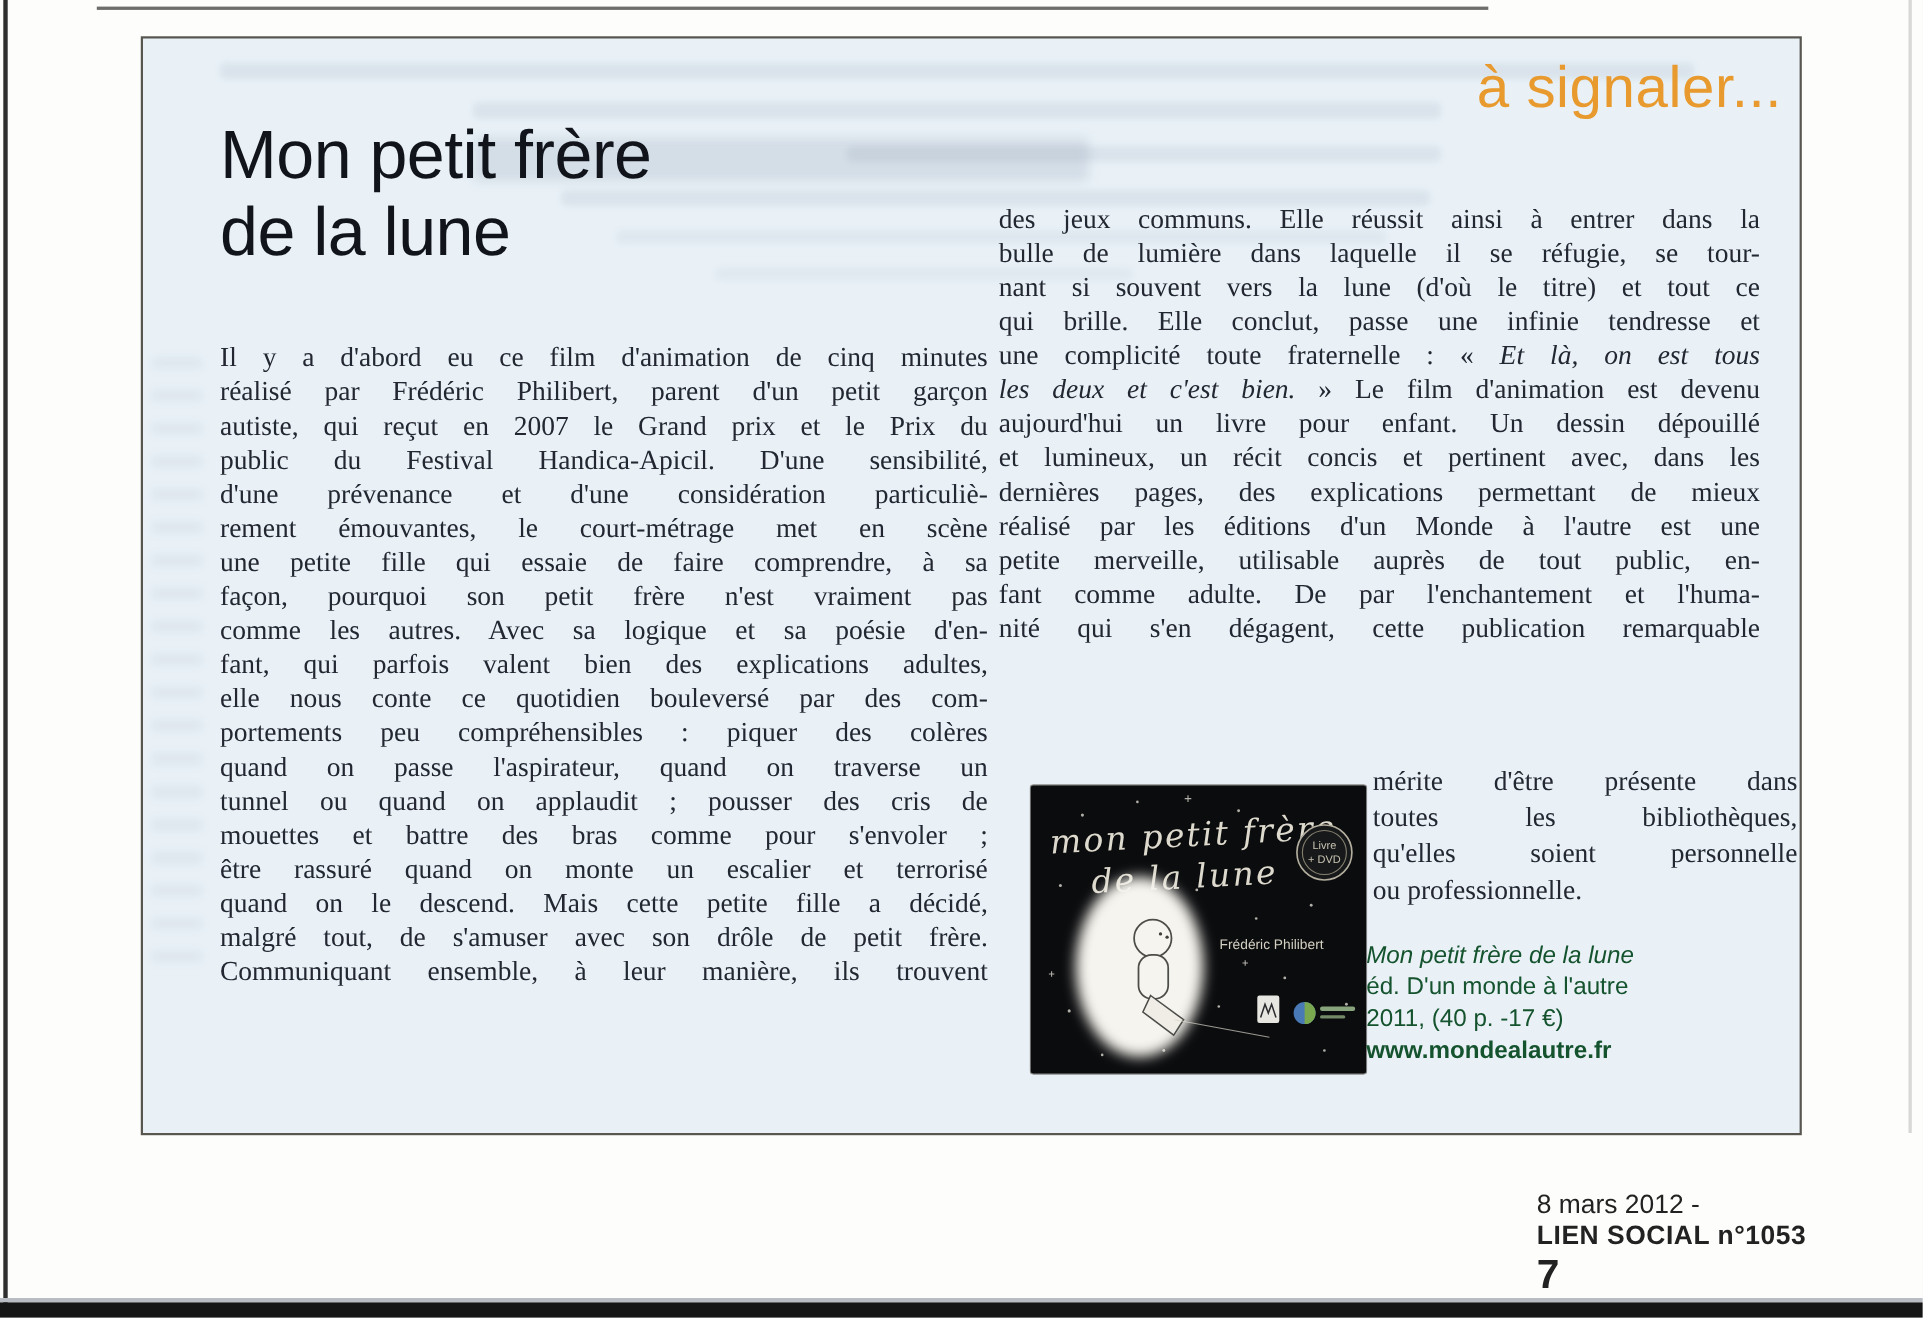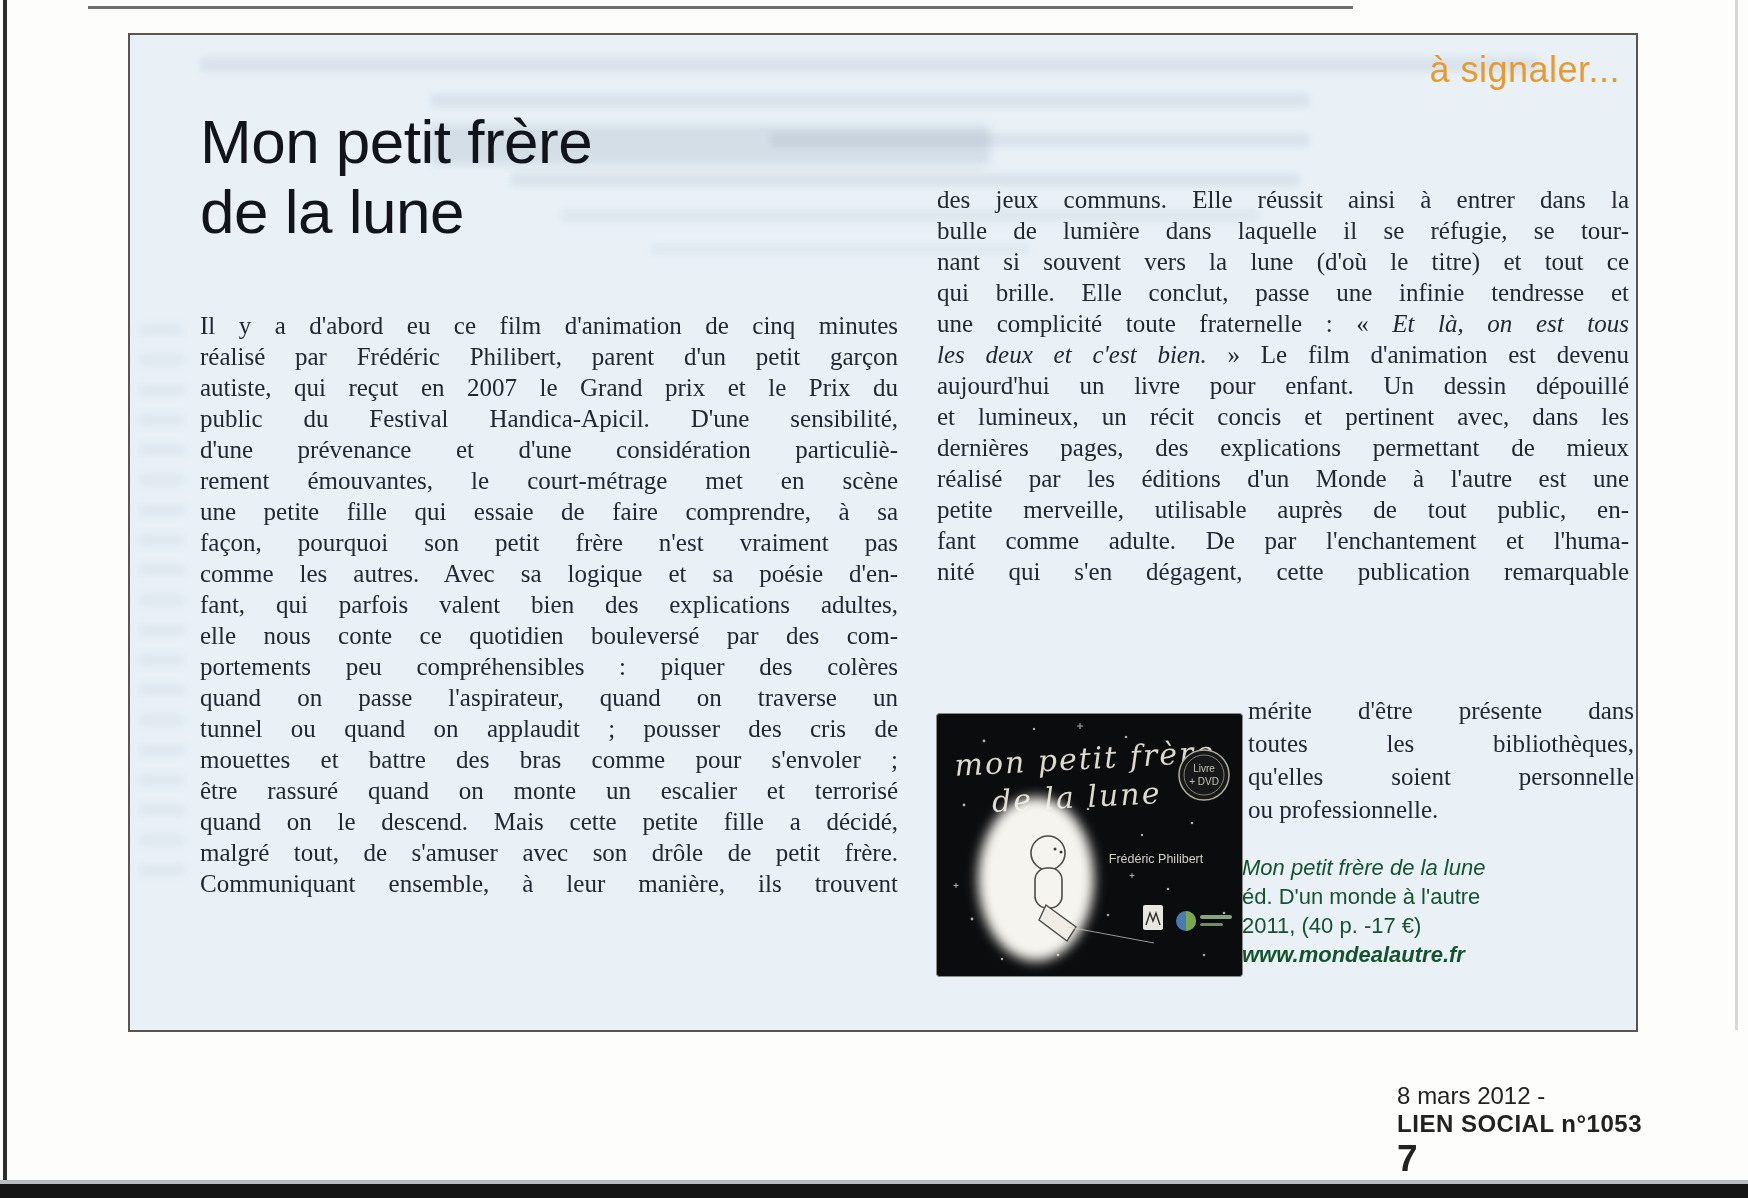--- a/index.html
+++ b/index.html
@@ -19,51 +19,51 @@
   .article-box{
     position:absolute;left:128px;top:33px;width:1510px;height:999px;
     background:#e9f1f7;border:2px solid #59564f;box-sizing:border-box;
   }
   .ghost{position:absolute;background:rgba(88,104,136,0.10);filter:blur(3px);border-radius:5px;}
   .ghost.dense{background:rgba(88,104,136,0.14);filter:blur(5px);}
   .ghost.margin{background:repeating-linear-gradient(180deg,rgba(88,104,136,0.08) 0 10px,transparent 10px 30px);filter:blur(4px);}
 
   .signaler{
     position:absolute;right:16px;top:14px;
-    font-size:36px;color:#e89a2e;letter-spacing:.5px;margin-left:12px;
+    font-size:53px;color:#e89a2e;letter-spacing:.5px;margin-left:12px;
   }
   .title{
     position:absolute;left:70px;top:72px;margin:0;
     font-size:62px;line-height:70px;font-weight:400;color:#12141c;letter-spacing:-.5px;
   }
 
   .bodycol{
     position:absolute;
     font-family:"Liberation Serif","DejaVu Serif",serif;
     color:#232731;
   }
   .col-left{left:70px;top:275px;width:698px;font-size:25px;}
-  .col-right{left:807px;top:149px;width:692px;font-size:25px;}
+  .col-right{left:778px;top:149px;width:692px;font-size:25px;}
   .col-wrap{left:1118px;top:659px;width:386px;font-size:25px;}
   .col-left .tline,.col-right .tline{line-height:31px;}
   .col-wrap .tline{line-height:33px;}
   .tline{text-align:justify;text-align-last:justify;}
   .tline.last{text-align-last:left;}
 
   
   .cover{position:absolute;left:806px;top:678px;width:307px;height:264px;}
   .cover svg{display:block;}
 
   
   .pubinfo{
     position:absolute;left:1112px;top:818px;width:400px;
     font-size:22px;line-height:29px;color:#14532d;
   }
   .pub-title{font-style:italic;}
-  .pub-web{font-weight:700;font-style:italic;}
+  .pub-web{font-weight:700;}
 
   
   .footer{
     position:absolute;right:106px;top:1082px;
     display:flex;align-items:baseline;color:#222;flex-direction:column;
   }
   .footer .f-date{font-size:24px;}
   .footer .f-mag{font-size:24px;font-weight:700;letter-spacing:.5px;margin-left:20px;}
   .footer .f-page{font-size:37px;font-weight:700;margin-left:20px;}
 </style>

